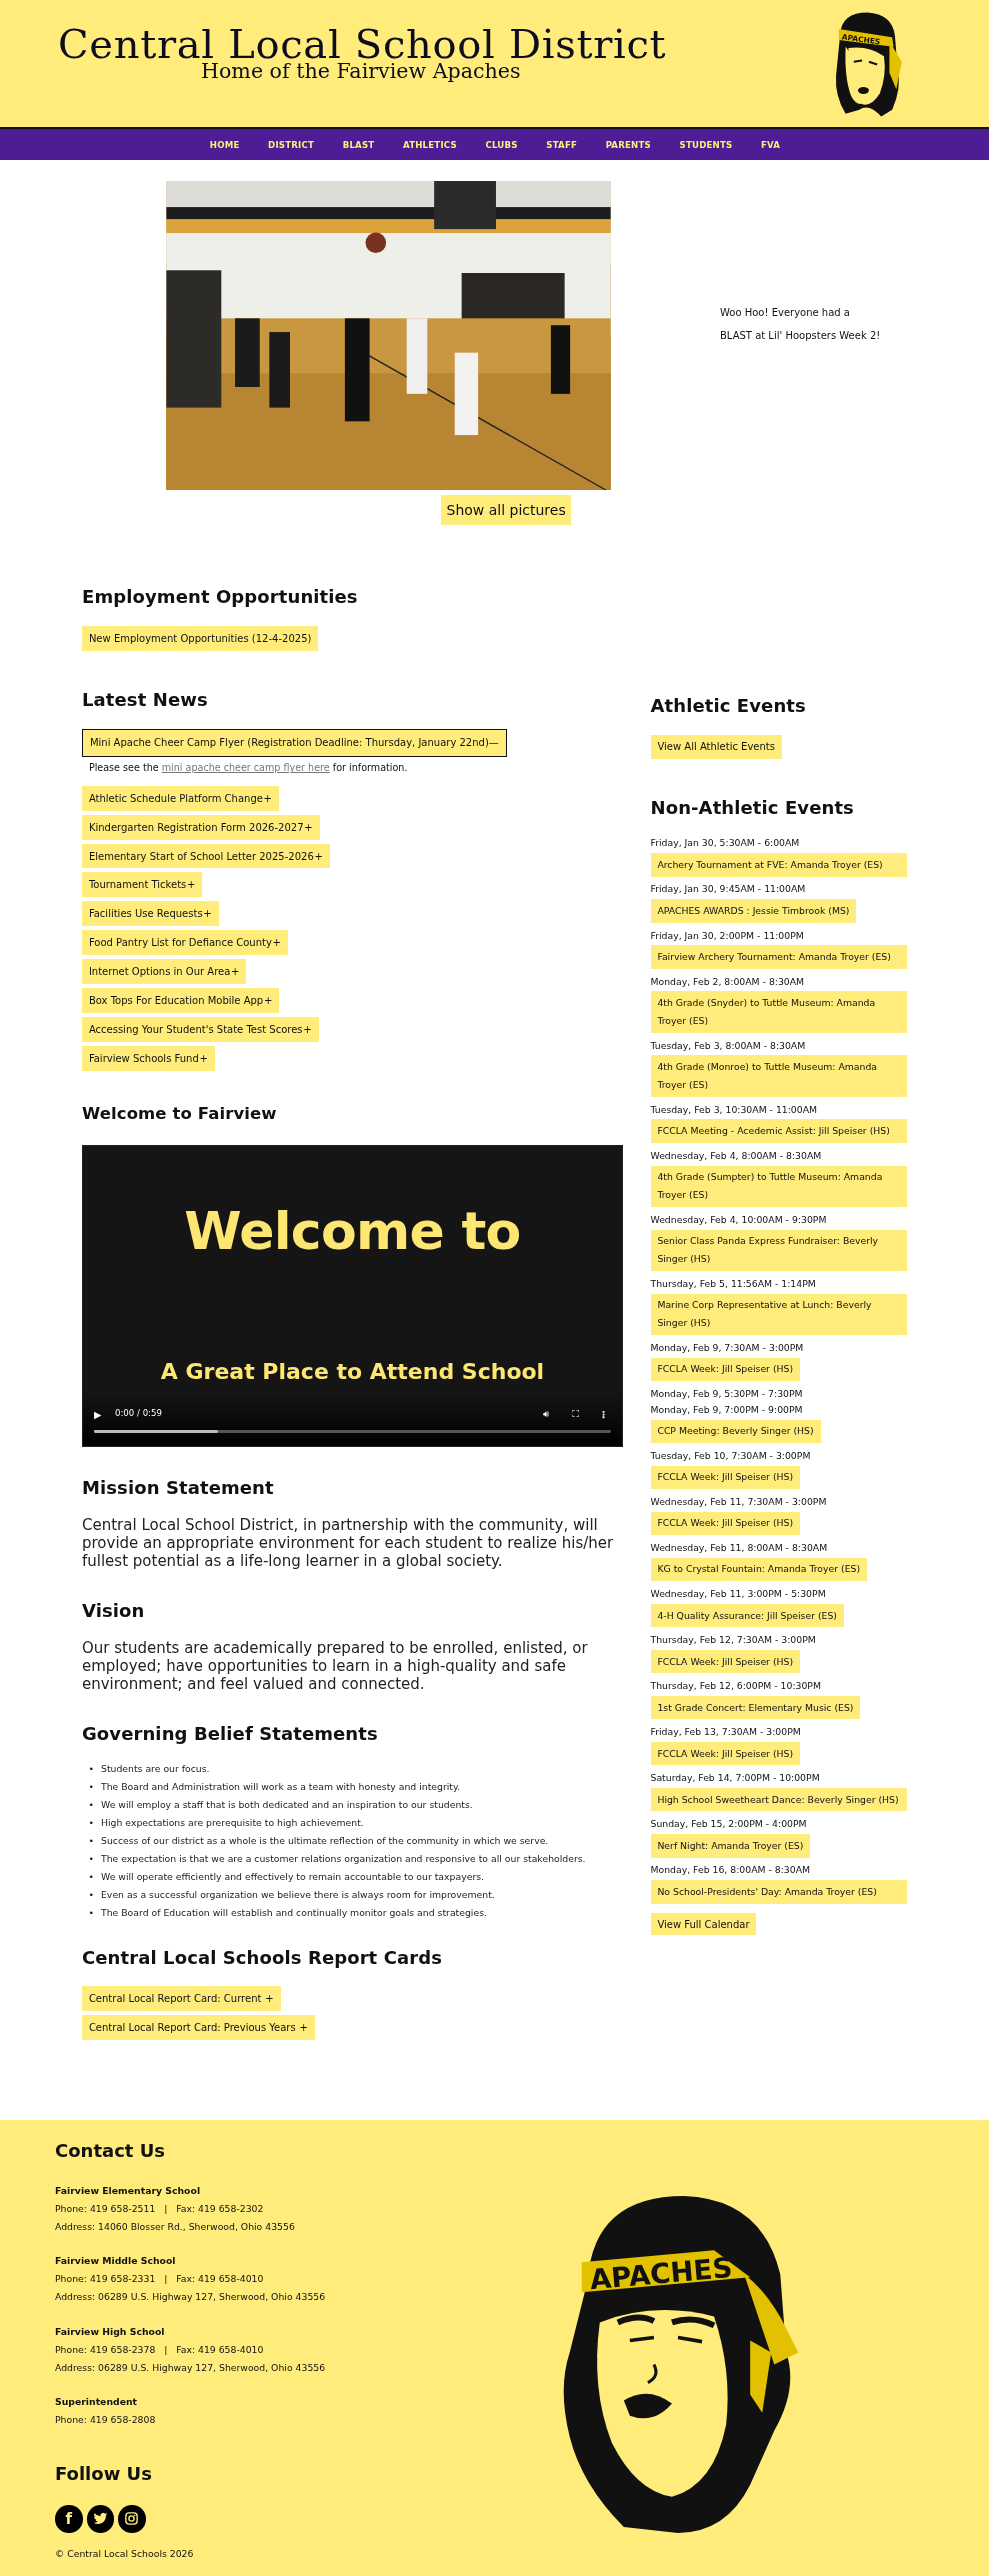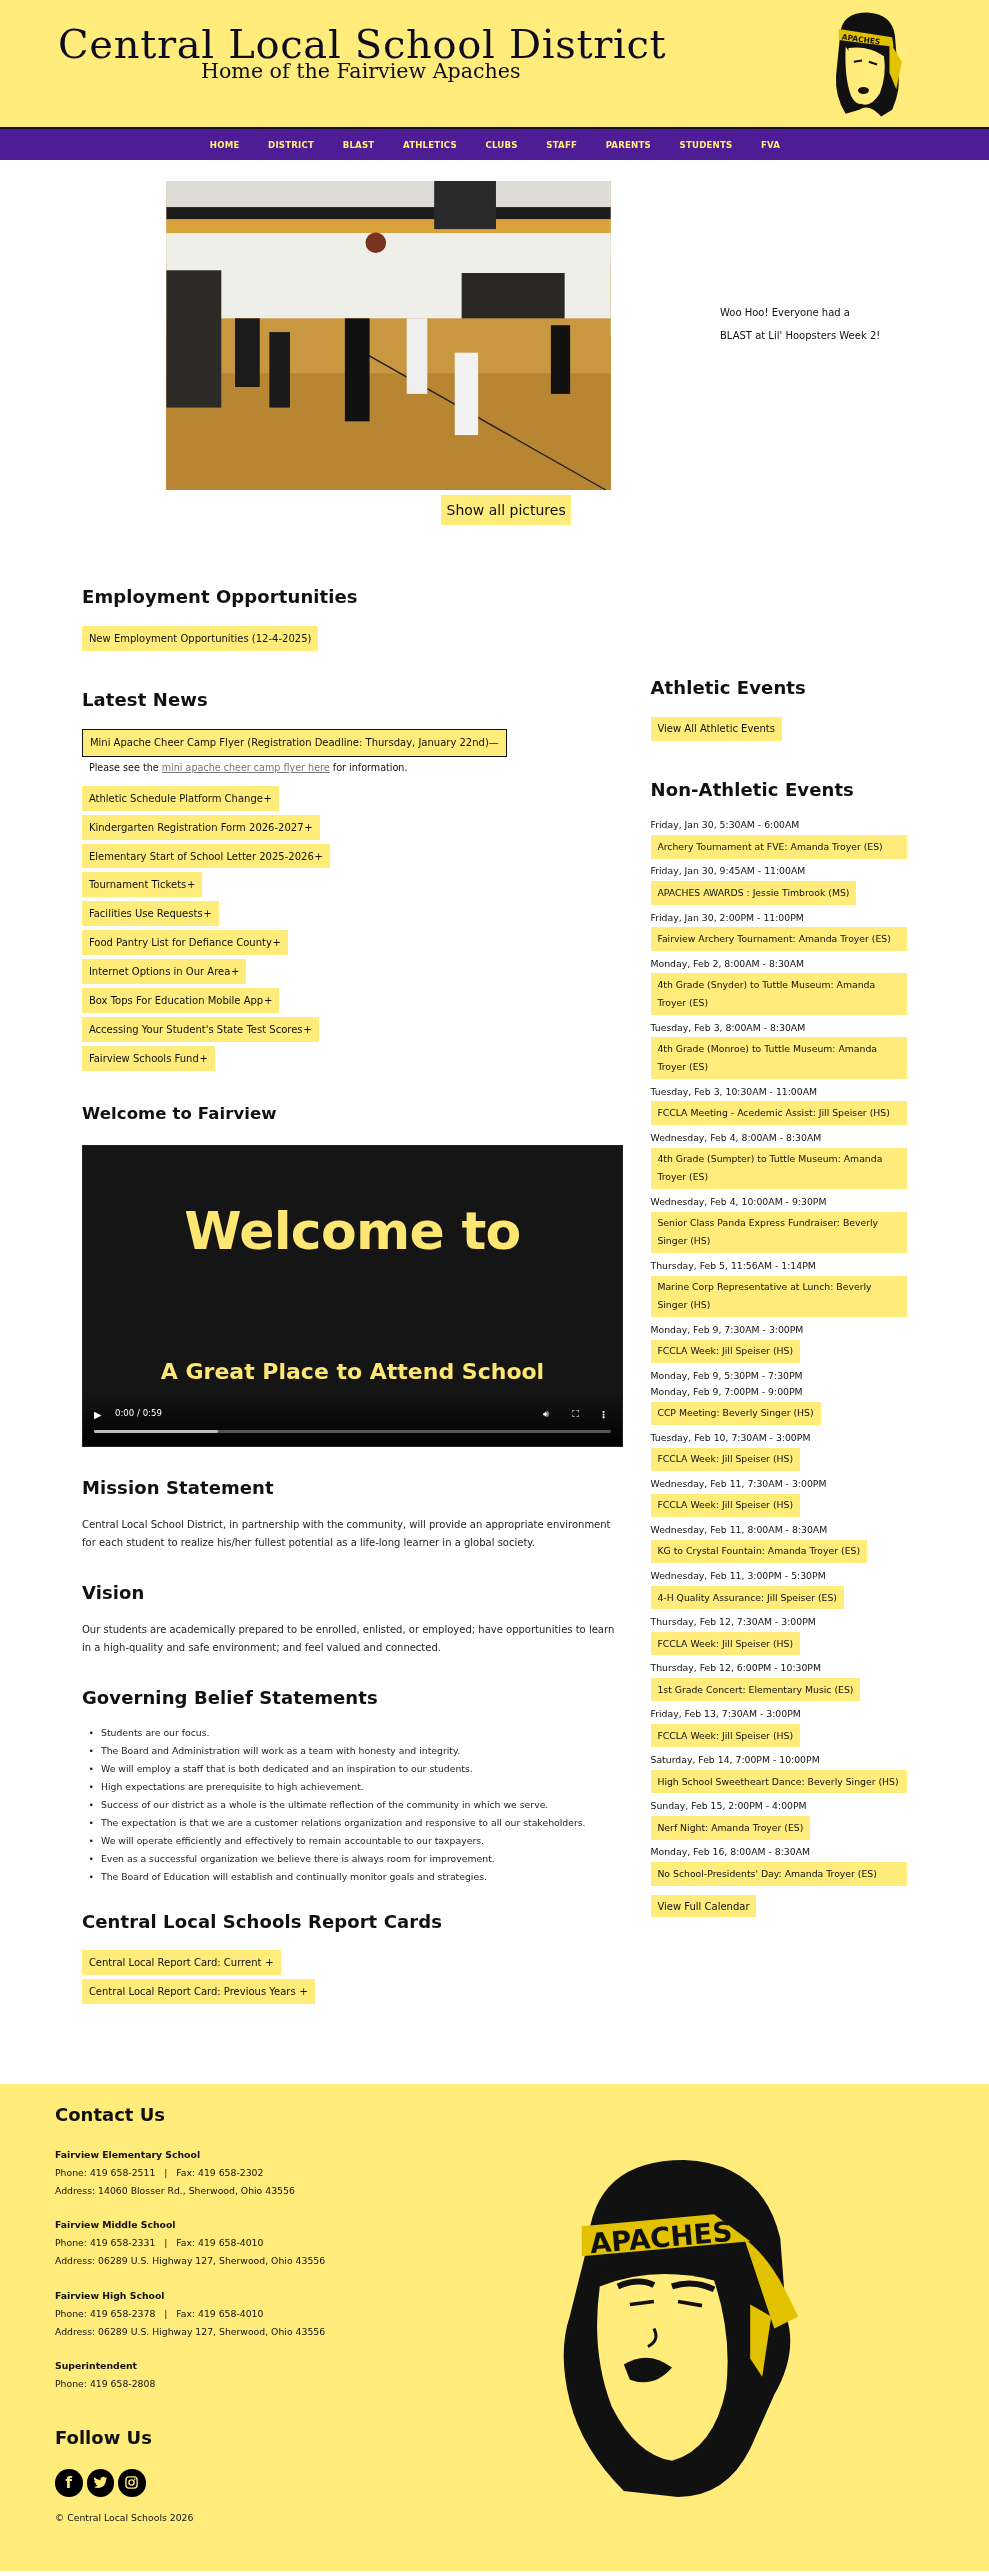--- a/index.html
+++ b/index.html
@@ -47,21 +47,21 @@
   .vc-play { position: absolute; left: 11px; bottom: 26px; color: #fff; font-size: 9.6px; }
   .vc-time { position: absolute; left: 32px; bottom: 27.5px; color: #fff; font-size: 8.6px; }
   .vc-vol { position: absolute; right: 73px; bottom: 26px; color: #fff; font-size: 9.6px; }
   .vc-full { position: absolute; right: 43px; bottom: 26px; color: #fff; font-size: 9.6px; }
   .vc-more { position: absolute; right: 13.7px; bottom: 26px; color: #fff; font-size: 9.6px; font-weight: bold; }
   .vc-track { position: absolute; left: 11px; right: 11px; bottom: 12.4px; height: 2.7px; background: #555; border-radius: 1.4px; }
   .vc-fill { width: 24%; height: 100%; background: #bbb; border-radius: 1.4px; }
 
   .text-block { margin-top: 30px; }
   .text-block h2 { font-size: 18px; margin-bottom: 18px; }
-  .text-block p { font-size: 10px; line-height: 18px; color: #222; }
+  .text-block p { font-size: 15px; line-height: 18px; color: #222; }
   .beliefs { margin-top: 30px; }
   .beliefs h2 { font-size: 18px; margin-bottom: 16.5px; }
   .beliefs ul { list-style: none; padding-left: 19px; }
   .beliefs li { position: relative; font-size: 9.3px; line-height: 18px; color: #222; }
   .beliefs li::before { content: "•"; position: absolute; left: -12.4px; }
   .reports { margin-top: 25px; }
   .reports h2 { margin-bottom: 18px; }
 
   .right-block { margin-bottom: 38px; }
   .event-date { font-size: 9.3px; color: #111; margin: 0 0 4.1px 0; line-height: 11.7px; }

